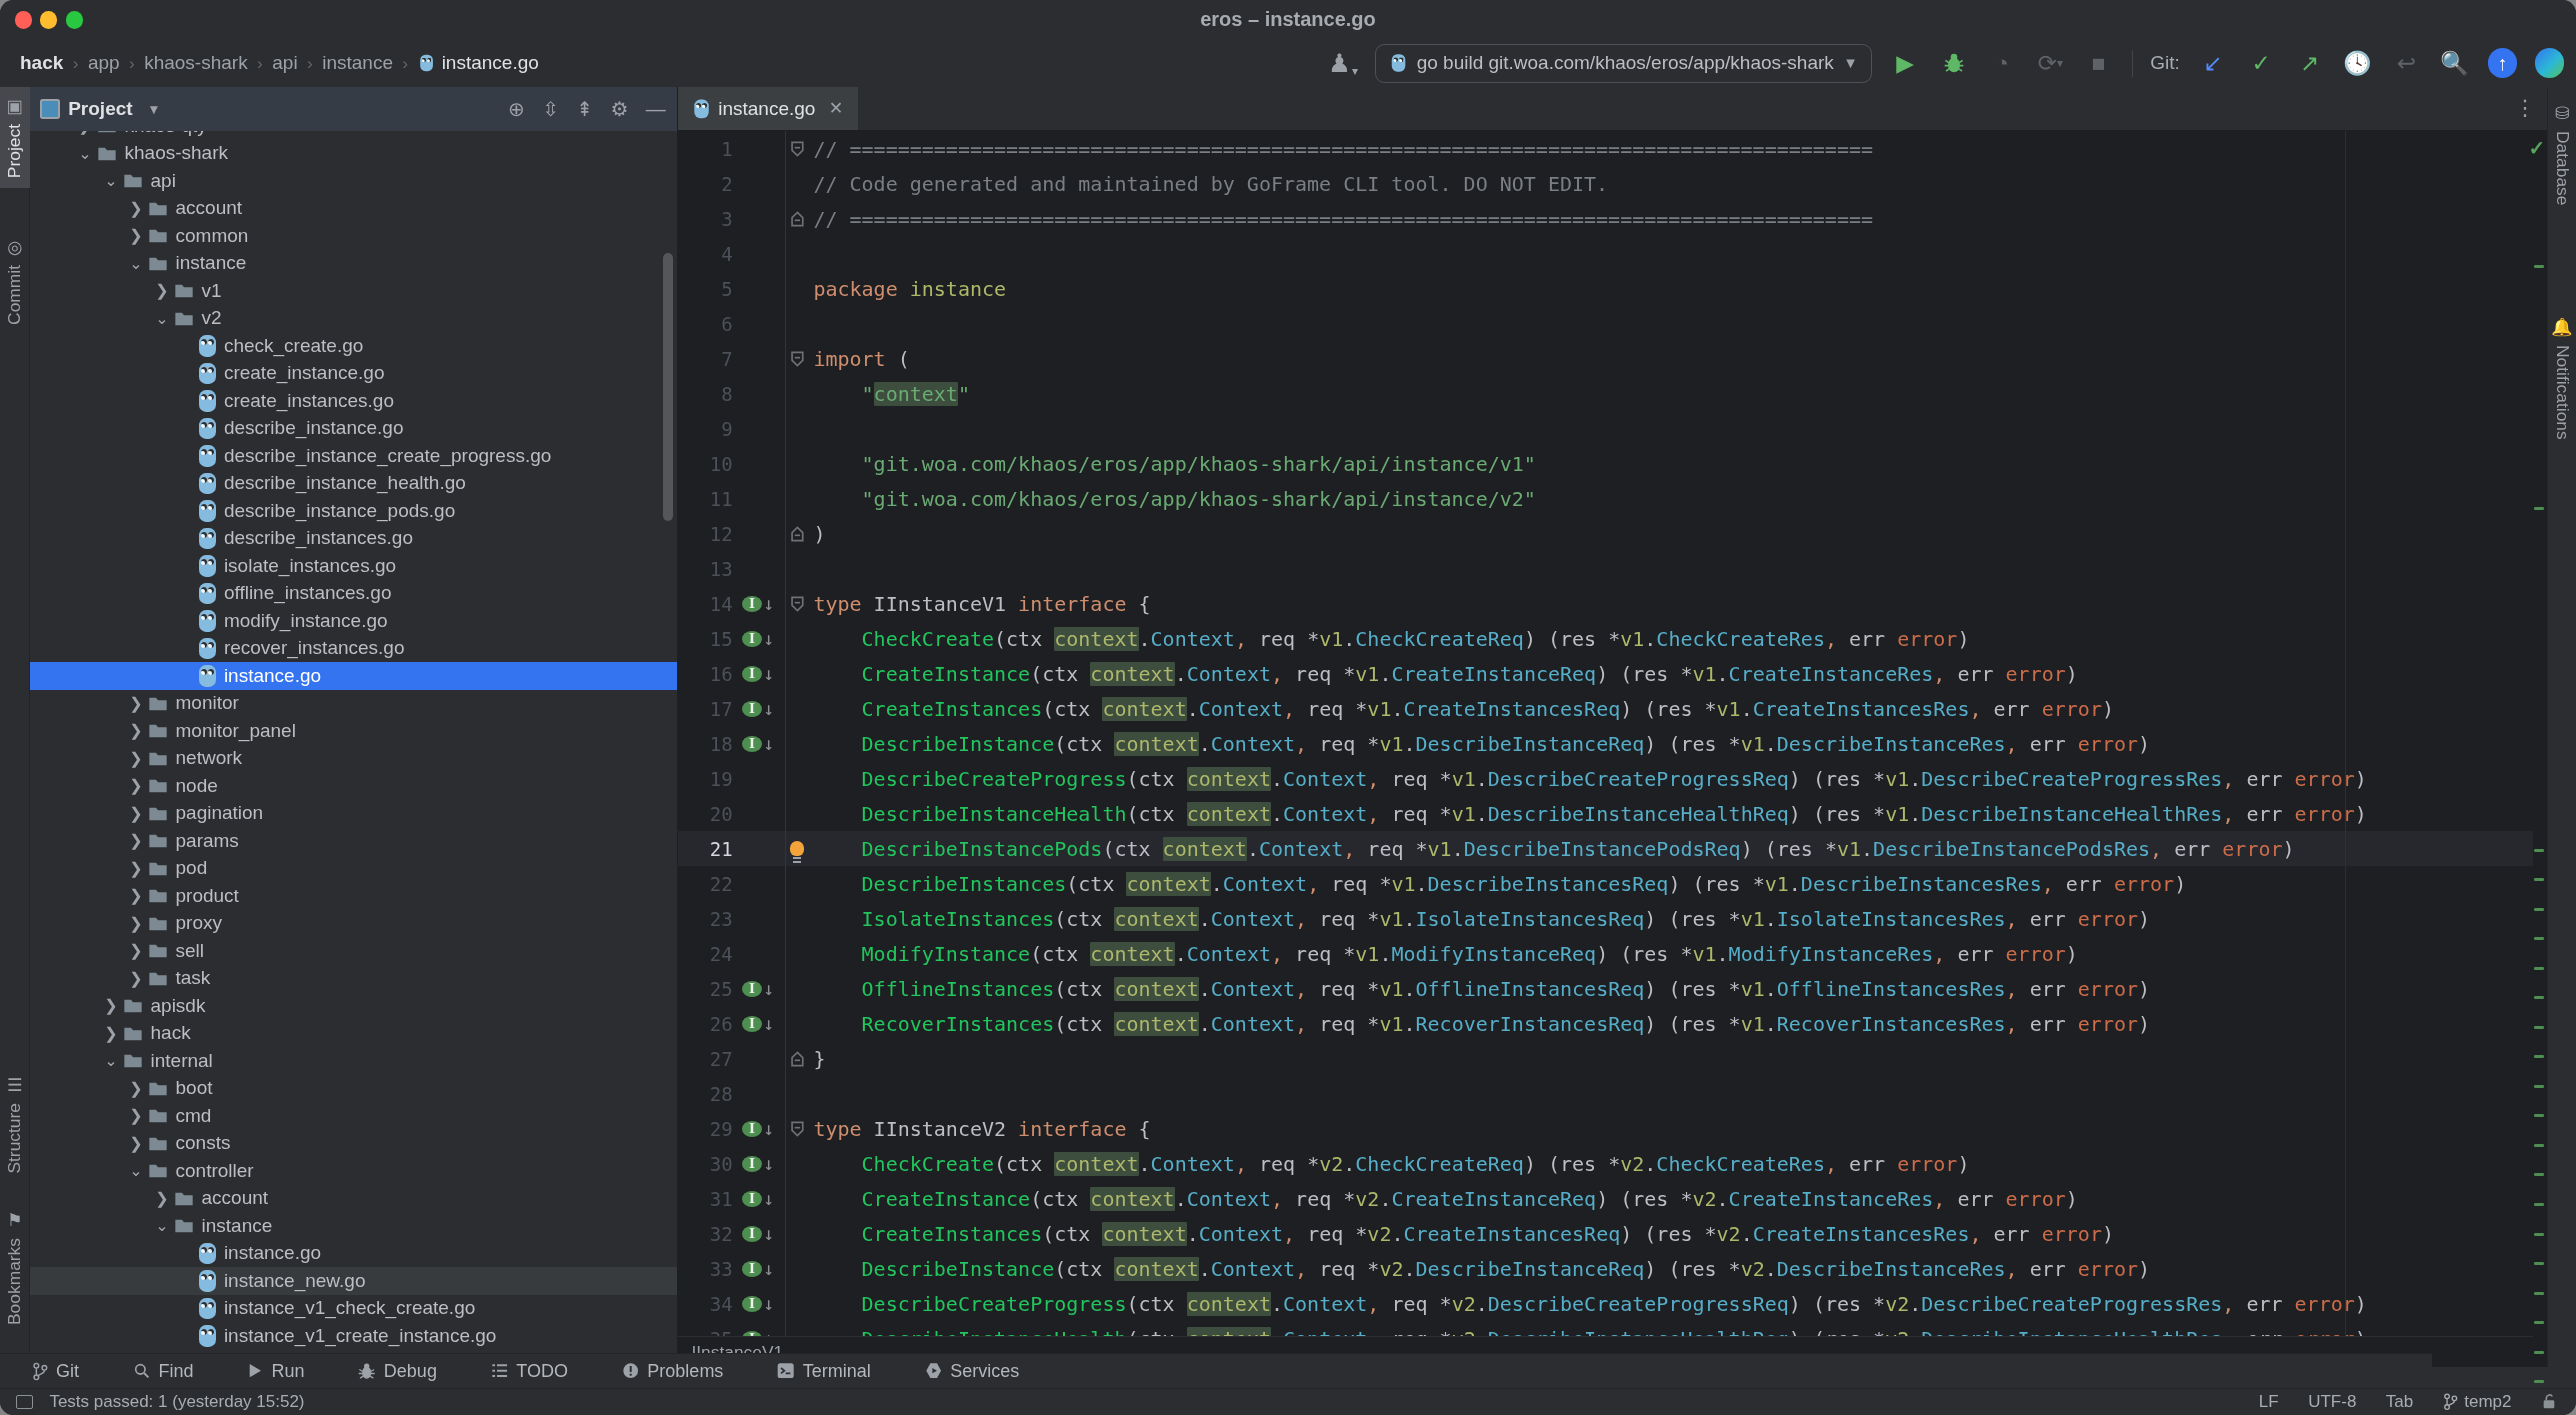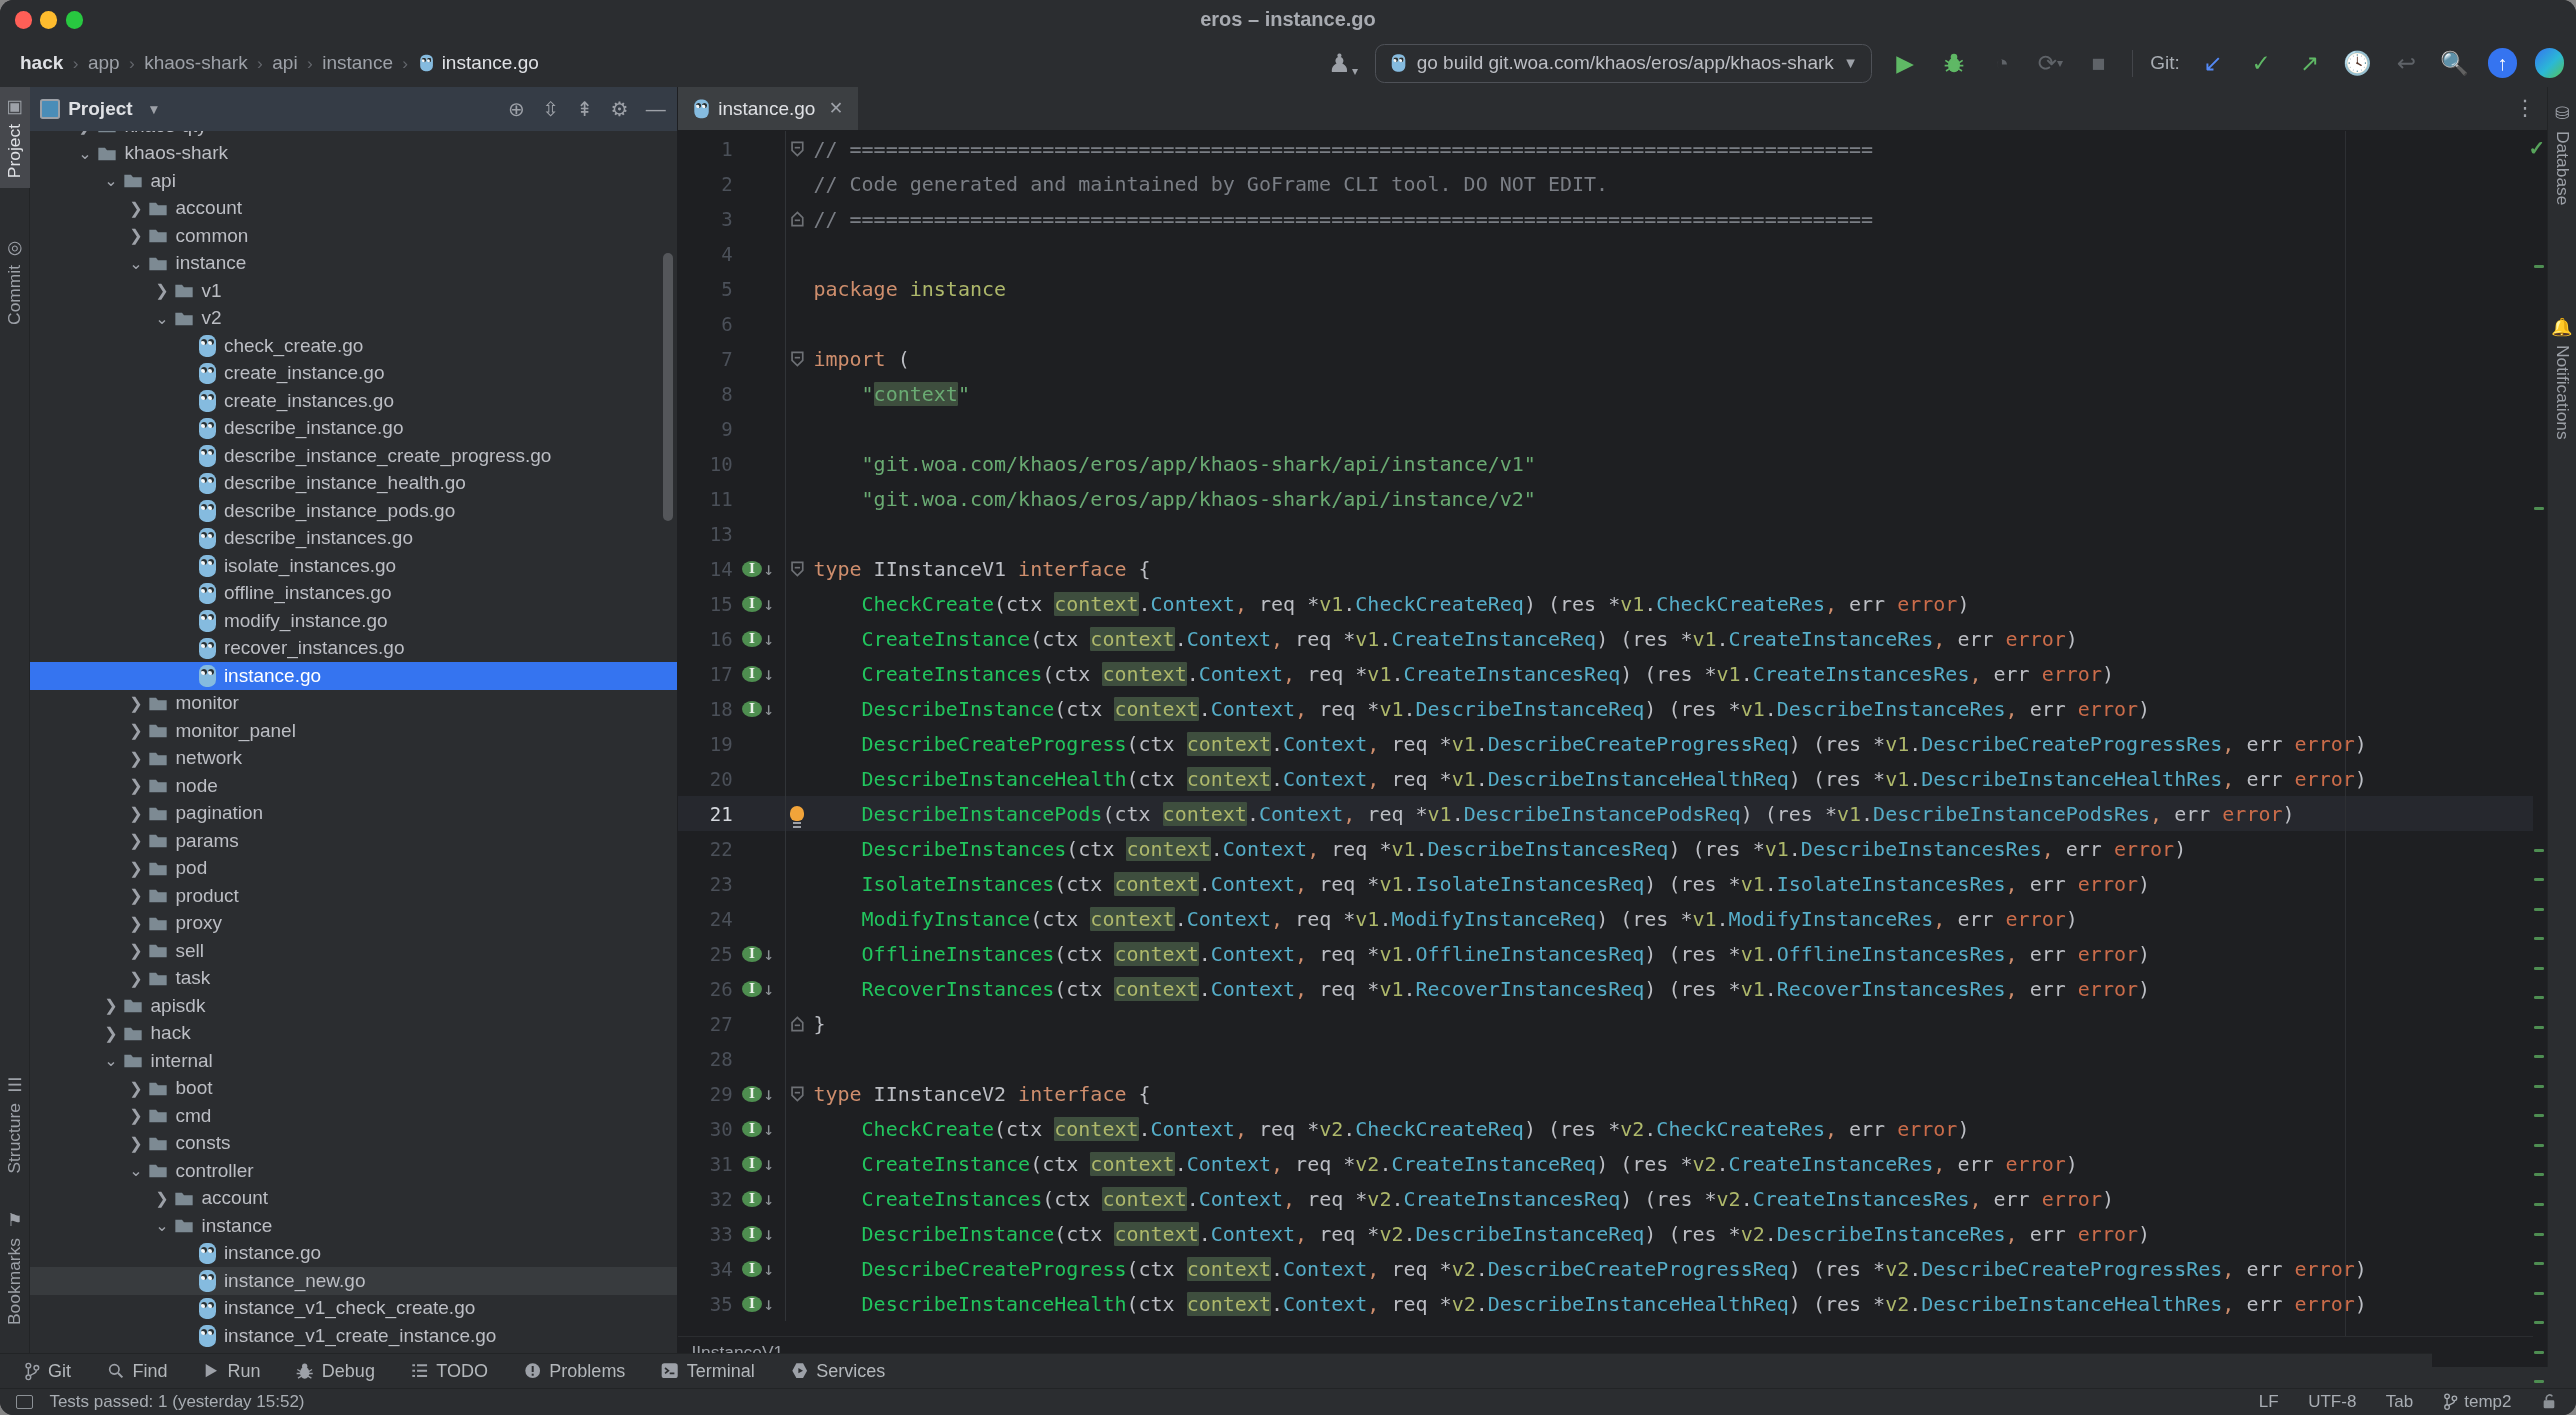--- a/index.html
+++ b/index.html
@@ -87,21 +87,21 @@
   
   .cm{color:#7A7E85;} .kw{color:#CF8E6D;} .str{color:#6AAB73;} .pkg{color:#AEB86B;}
   .typ{color:#56AEC9;} .fn{color:#22c55e;} .comma{color:#CF8E6D;} .err{color:#CB6C4A;} .pln{color:#BCBEC4;}
   .hl{background:#3E4E3E;border-radius:1.3px;}
   .stripe-marks{position:absolute;right:0;top:44px;width:13.4px;bottom:31px;}
   .tick{position:absolute;left:1.3px;width:9.4px;height:3.4px;background:#4E8E52;border-radius:1.3px;}
   .insp-ok{position:absolute;right:1.3px;top:5.4px;color:#57A35B;font-size:20px;font-weight:bold;}
   .ed-breadcrumb{position:absolute;left:0;bottom:0;right:13.4px;height:31px;border-top:1.3px solid #2B2D30;display:flex;align-items:center;padding-left:13.4px;color:#9DA1A8;font-size:17.4px;background:#1E1F22;}
 
   
-  .toolwin-bar{position:absolute;left:0;bottom:27px;width:2432px;height:35px;background:#2B2D30;border-top:1.3px solid #222426;display:flex;align-items:center;gap:36px;padding-left:24px;}
+  .toolwin-bar{position:absolute;left:0;bottom:27px;width:2432px;height:35px;background:#2B2D30;border-top:1.3px solid #222426;display:flex;align-items:center;gap:54px;padding-left:32px;}
   .tw-item{display:flex;align-items:center;gap:8px;color:#B4B8BC;font-size:18px;}
   .tw-item svg{display:block;}
   .statusbar{position:absolute;left:0;bottom:0;width:2576px;height:27px;background:#2B2D30;border-top:1.3px solid #222426;display:flex;align-items:center;color:#A8ADB3;font-size:17px;}
   .sb-left{display:flex;align-items:center;gap:16px;padding-left:16px;}
   .sb-win{width:17.4px;height:14.8px;border:1.3px solid #8C9196;border-radius:2px;}
   .sb-right{margin-left:auto;display:flex;align-items:center;gap:29.5px;padding-right:19px;}
   .sb-item{display:flex;align-items:center;gap:6.7px;}
 </style>
 </head>
 <body>
@@ -679,20 +679,31 @@
           <span class="ln">10</span>
           <span class="gut"></span>
           <span class="foldc"></span>
           <span class="ctext"><span class="pln">    </span><span class="str">"git.woa.com/khaos/eros/app/khaos-shark/api/instance/v1"</span></span>
         </div>
         <div class="cl">
           <span class="ln">11</span>
           <span class="gut"></span>
           <span class="foldc"></span>
           <span class="ctext"><span class="pln">    </span><span class="str">"git.woa.com/khaos/eros/app/khaos-shark/api/instance/v2"</span></span>
+        </div>
+        <div class="cl">
+          <span class="ln">12</span>
+          <span class="gut"></span>
+          <span class="foldc">
+            <svg width="14.8" height="16" viewBox="0 0 22 24">
+              <path class="fold-g" d="M3 22 h16 v-12 l-8 -8 l-8 8 z"></path>
+              <path class="fold-g" d="M7 14 h8"></path>
+            </svg>
+          </span>
+          <span class="ctext"><span class="pln">)</span></span>
         </div>
         <div class="cl">
           <span class="ln">13</span>
           <span class="gut"></span>
           <span class="foldc"></span>
           <span class="ctext"></span>
         </div>
         <div class="cl">
           <span class="ln">14</span>
           <span class="gut">

